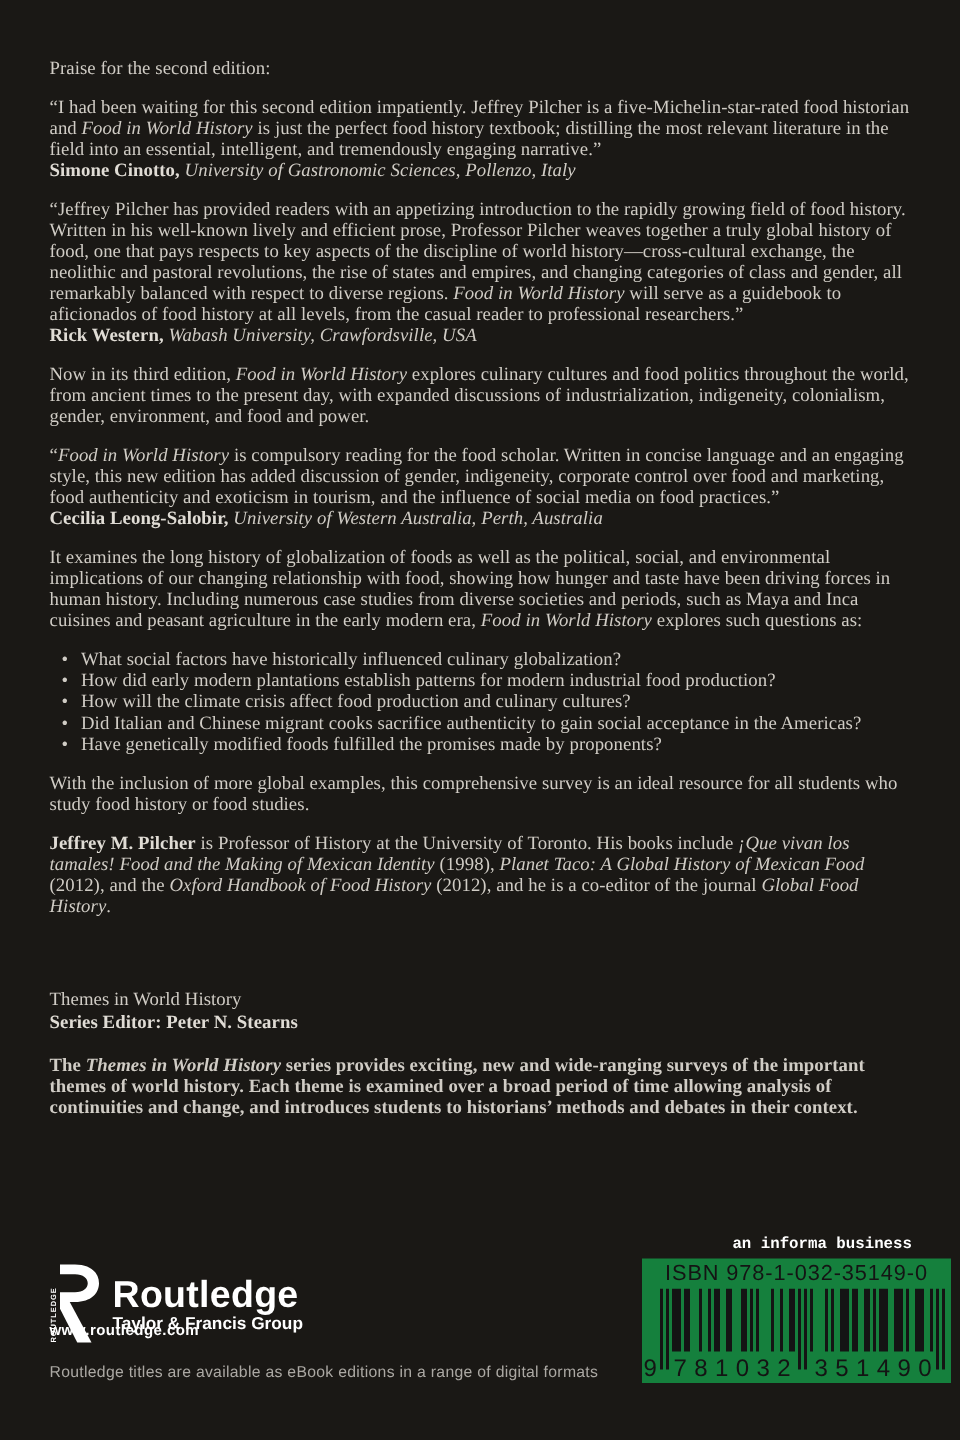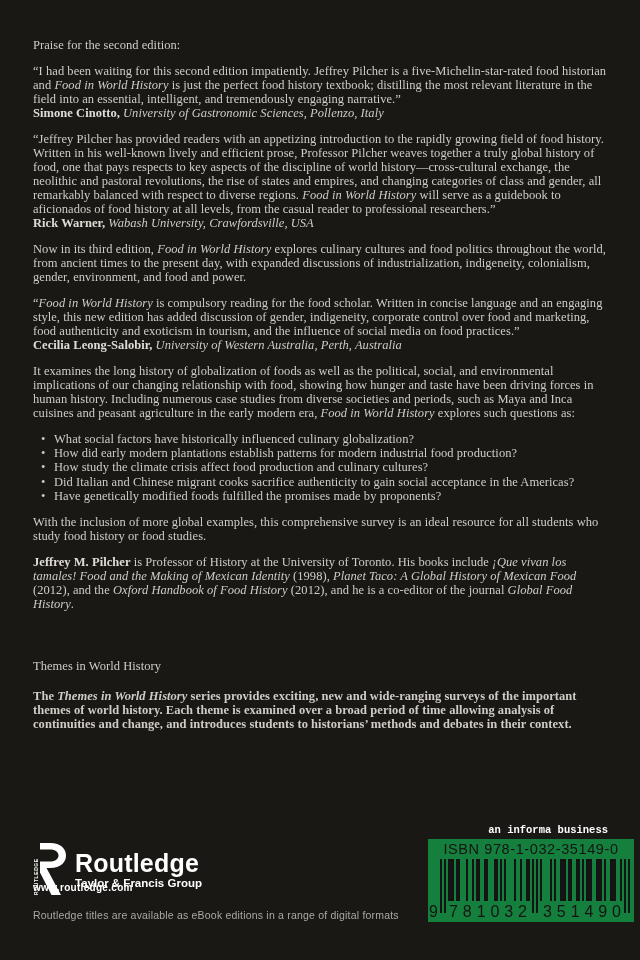--- a/index.html
+++ b/index.html
@@ -79,59 +79,60 @@
 
 <div class="page">
 
   <div class="content">
     <p class="first">Praise for the second edition:</p>
 
     <p><span><span>“I had been waiting for this second edition impatiently. Jeffrey Pilcher is a five-Michelin-star-rated food historian and </span><span class="it">Food in World History</span><span> is just the perfect food history textbook; distilling the most relevant literature in the field into an essential, intelligent, and tremendously engaging narrative.”</span></span><br>
       <span><span class="bd">Simone Cinotto, </span><span class="it">University of Gastronomic Sciences, Pollenzo, Italy</span></span></p>
 
     <p><span><span>“Jeffrey Pilcher has provided readers with an appetizing introduction to the rapidly growing field of food history. Written in his well-known lively and efficient prose, Professor Pilcher weaves together a truly global history of food, one that pays respects to key aspects of the discipline of world history—cross-cultural exchange, the neolithic and pastoral revolutions, the rise of states and empires, and changing categories of class and gender, all remarkably balanced with respect to diverse regions. </span><span class="it">Food in World History</span><span> will serve as a guidebook to aficionados of food history at all levels, from the casual reader to professional researchers.”</span></span><br>
-      <span><span class="bd">Rick Warner, </span><span class="it">Wabash University, Crawfordsville, USA</span></span></p>
+      <span><span class="bd">Rick Western, </span><span class="it">Wabash University, Crawfordsville, USA</span></span></p>
 
     <p><span><span>Now in its third edition, </span><span class="it">Food in World History</span><span> explores culinary cultures and food politics throughout the world, from ancient times to the present day, with expanded discussions of industrialization, indigeneity, colonialism, gender, environment, and food and power.</span></span></p>
 
     <p><span><span>“</span><span class="it">Food in World History</span><span> is compulsory reading for the food scholar. Written in concise language and an engaging style, this new edition has added discussion of gender, indigeneity, corporate control over food and marketing, food authenticity and exoticism in tourism, and the influence of social media on food practices.”</span></span><br>
       <span><span class="bd">Cecilia Leong-Salobir, </span><span class="it">University of Western Australia, Perth, Australia</span></span></p>
 
     <p><span><span>It examines the long history of globalization of foods as well as the political, social, and environmental implications of our changing relationship with food, showing how hunger and taste have been driving forces in human history. Including numerous case studies from diverse societies and periods, such as Maya and Inca cuisines and peasant agriculture in the early modern era, </span><span class="it">Food in World History</span><span> explores such questions as:</span></span></p>
 
     <div class="bullets">
         <div class="bullet">
           <span class="dot">•</span>
           <span>What social factors have historically influenced culinary globalization?</span>
         </div>
         <div class="bullet">
           <span class="dot">•</span>
           <span>How did early modern plantations establish patterns for modern industrial food production?</span>
         </div>
         <div class="bullet">
           <span class="dot">•</span>
-          <span>How study the climate crisis affect food production and culinary cultures?</span>
+          <span>How will the climate crisis affect food production and culinary cultures?</span>
         </div>
         <div class="bullet">
           <span class="dot">•</span>
           <span>Did Italian and Chinese migrant cooks sacrifice authenticity to gain social acceptance in the Americas?</span>
         </div>
         <div class="bullet">
           <span class="dot">•</span>
           <span>Have genetically modified foods fulfilled the promises made by proponents?</span>
         </div>
       </div>
 
     <p><span><span>With the inclusion of more global examples, this comprehensive survey is an ideal resource for all students who study food history or food studies.</span></span></p>
 
     <p><span><span class="bd">Jeffrey M. Pilcher</span><span> is Professor of History at the University of Toronto. His books include </span><span class="it">¡Que vivan los tamales! Food and the Making of Mexican Identity</span><span> (1998), </span><span class="it">Planet Taco: A Global History of Mexican Food</span><span> (2012), and the </span><span class="it">Oxford Handbook of Food History</span><span> (2012), and he is a co-editor of the journal </span><span class="it">Global Food History</span><span>.</span></span></p>
 
 
     <div class="series-block">
       <div>Themes in World History</div>
+      <div class="series-editor">Series Editor: Peter N. Stearns</div>
     </div>
 
     <p class="series-desc"><span><span>The </span><span class="it">Themes in World History</span><span> series provides exciting, new and wide-ranging surveys of the important themes of world history. Each theme is examined over a broad period of time allowing analysis of continuities and change, and introduces students to historians’ methods and debates in their context.</span></span></p>
   </div>
 
   <div class="logo-row">
     <div class="logo-mark">
       <div class="logo-vertical">ROUTLEDGE</div>
       <svg class="logo-r" width="26" height="54" viewBox="0 0 26 54">
         <path fill="#ffffff" d="M0 1 H10 C21 1 26 7 26 13.5 C26 20 21 26 10 26 H0 V19.5 H10 C15.5 19.5 18.5 16.8 18.5 13.5 C18.5 10.2 15.5 7.5 10 7.5 H0 Z"></path>

